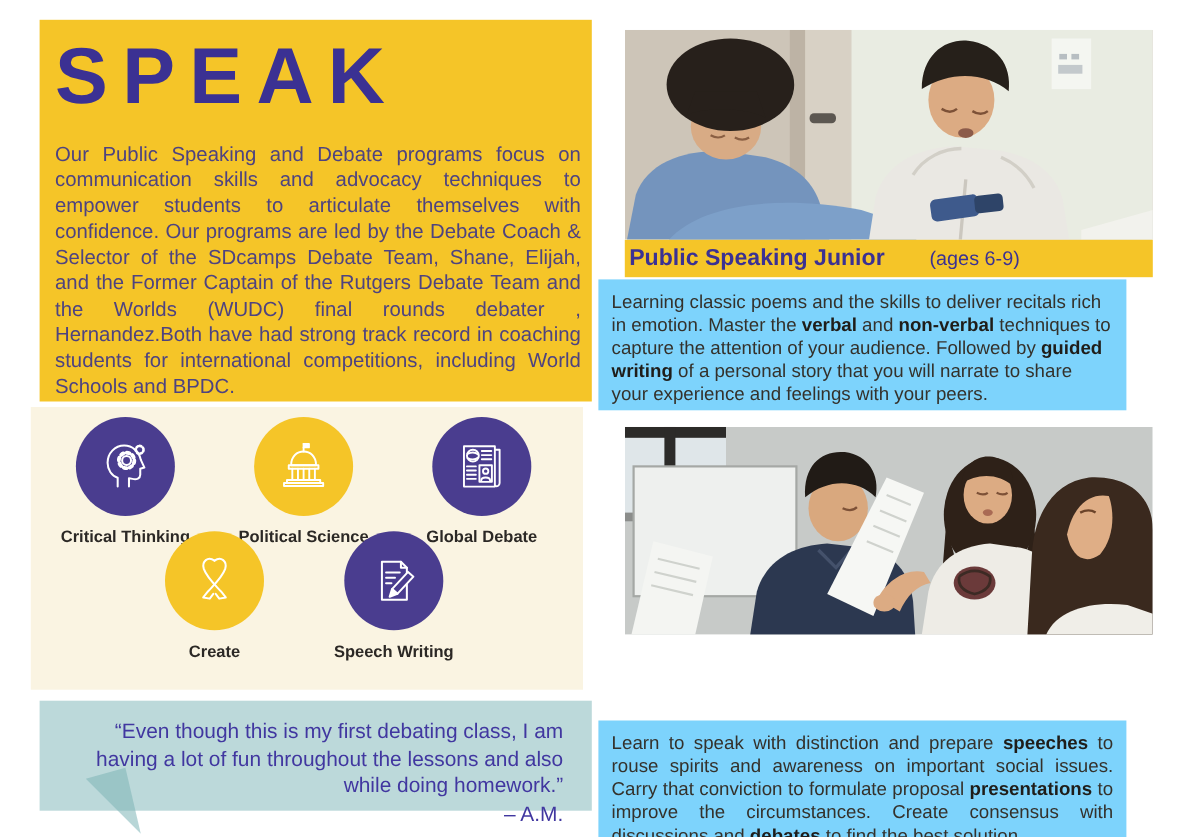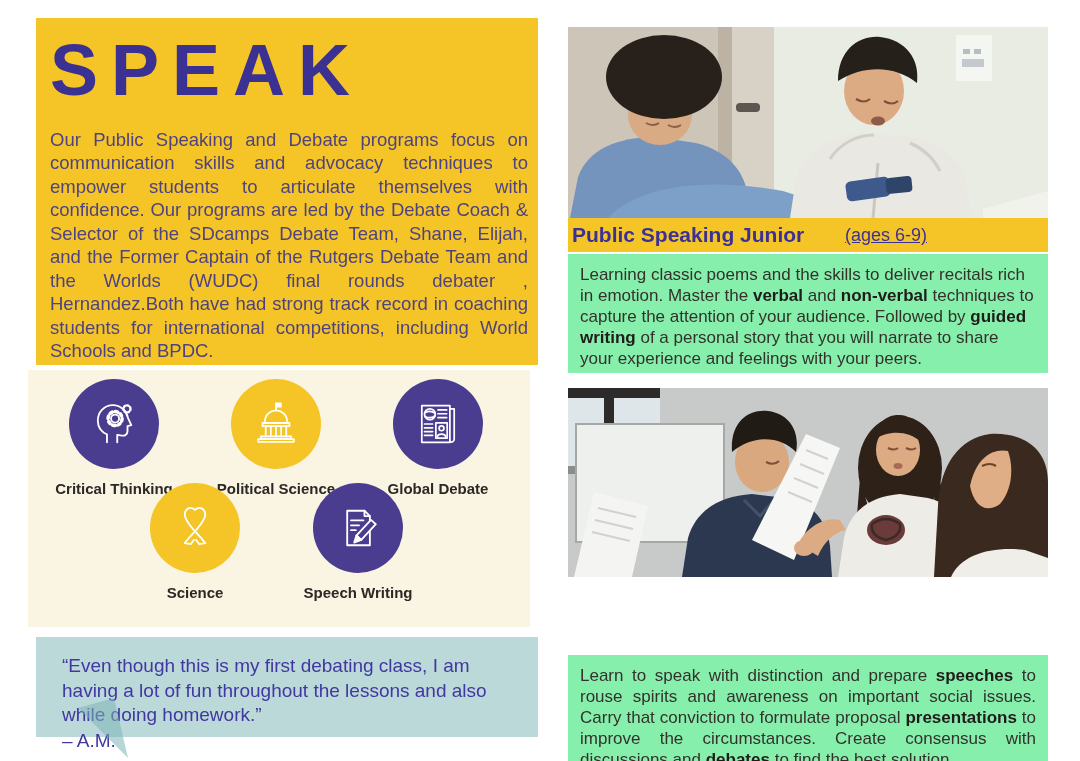--- a/index.html
+++ b/index.html
@@ -22,38 +22,38 @@
   .circle{width:90px;height:90px;border-radius:50%;margin:0 auto;display:flex;align-items:center;justify-content:center;}
   .circle.purple{background:var(--circle-purple);}
   .circle.yellow{background:var(--yellow);}
   .topic-label{margin-top:11px;font-size:15px;font-weight:700;line-height:1.2;color:var(--label-text);}
   .topic-ct{left:24px;top:9px;}
   .topic-ps{left:186px;top:9px;}
   .topic-gi{left:348px;top:9px;}
   .topic-eth{left:105px;top:113px;}
   .topic-sw{left:268px;top:113px;}
 
-  .quote-box{position:absolute;left:36px;top:637px;width:502px;height:100px;background:var(--teal);padding:17px 26px 15px 26px;text-align:left;}
+  .quote-box{position:absolute;left:36px;top:637px;width:502px;height:100px;background:var(--teal);padding:17px 26px 15px 26px;text-align:right;}
   .quote-text{font-size:19px;line-height:1.3;color:var(--quote-text);}
   .quote-attr{font-size:19px;line-height:1.3;color:var(--quote-text);margin-top:1px;}
   .quote-tail{position:absolute;left:62px;top:694px;width:80px;height:66px;}
 
   
   .photo{position:absolute;left:568px;width:480px;overflow:hidden;}
   .photo svg{display:block;width:100%;height:100%;}
   .photo-1{top:27px;height:191px;}
   .photo-2{top:388px;height:189px;}
   .banner{position:absolute;left:568px;width:480px;height:34px;background:var(--yellow);}
   .banner-1{top:218px;}
   .banner-2{top:577px;}
   .banner-heading{position:absolute;left:4px;top:0;line-height:34px;font-size:21px;font-weight:700;color:var(--purple);}
-  .banner-ages{position:absolute;top:0;line-height:34px;font-size:18px;color:var(--purple);text-decoration:underline;}
+  .banner-ages{position:absolute;top:0;line-height:34px;font-size:18px;color:var(--purple);}
   .banner-1 .banner-ages{left:277px;}
   .banner-2 .banner-ages{left:340px;}
-  .para{position:absolute;left:568px;width:480px;background:#86efac;padding:10px 12px 12px 12px;font-size:17px;line-height:1.24;color:var(--body-text);}
+  .para{position:absolute;left:544px;width:480px;background:#7dd3fc;padding:10px 12px 12px 12px;font-size:17px;line-height:1.24;color:var(--body-text);}
   .para b{color:#1f1d19;}
   .para-1{top:254px;height:119px;}
   .para-2{top:613px;height:133px;text-align:justify;margin-top:42px;}
 
   .icon-svg{width:54px;height:54px;}
 </style>
 </head>
 <body>
 
 <div class="page">
@@ -126,21 +126,21 @@
 
     <div class="topic topic-eth">
       <div class="circle yellow">
         <svg class="icon-svg" viewBox="0 0 100 100">
           <g fill="none" stroke="#ffffff" stroke-width="3.4" stroke-linecap="round" stroke-linejoin="round">
             <path d="M50,16 C39,8 28,17 32,30 C37,44 49,55 61,68 L69,78 L58,80 L52,72"></path>
             <path d="M50,16 C61,8 72,17 68,30 C63,44 51,55 39,68 L31,78 L42,80 L48,72"></path>
           </g>
         </svg>
       </div>
-      <div class="topic-label">Science</div>
+      <div class="topic-label">Create</div>
     </div>
 
     <div class="topic topic-sw">
       <div class="circle purple">
         <svg class="icon-svg" viewBox="0 0 100 100">
           <g fill="none" stroke="#ffffff" stroke-width="3.4" stroke-linecap="round" stroke-linejoin="round">
             <path d="M62,18 L30,18 L30,82 L72,82 L72,28 Z"></path>
             <path d="M62,18 L62,28 L72,28"></path>
             <line x1="37" y1="36" x2="60" y2="36"></line>
             <line x1="37" y1="45" x2="52" y2="45"></line>

